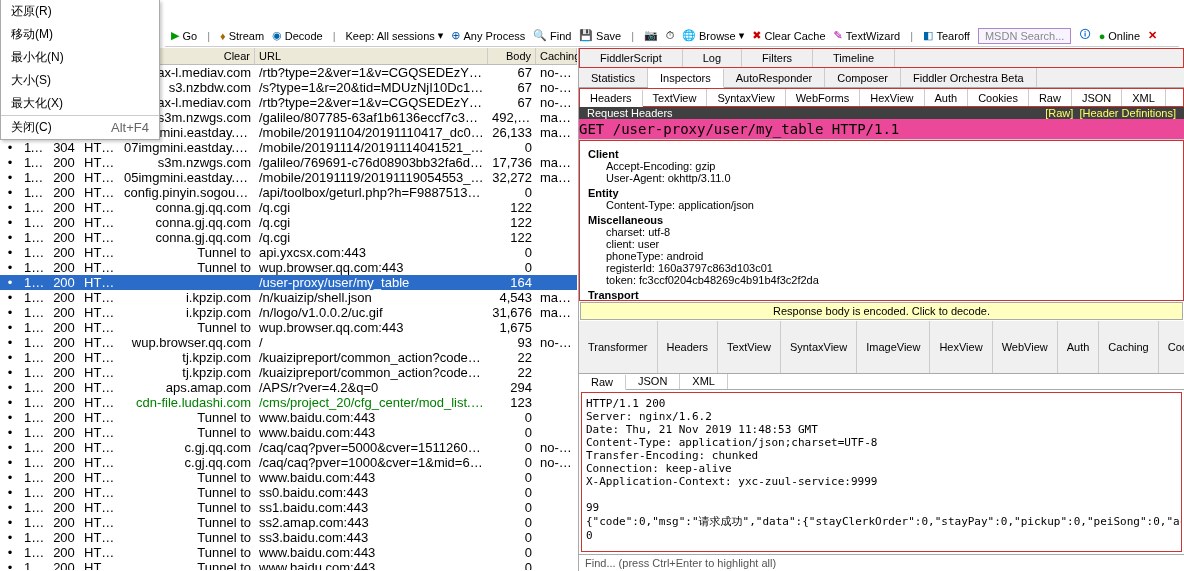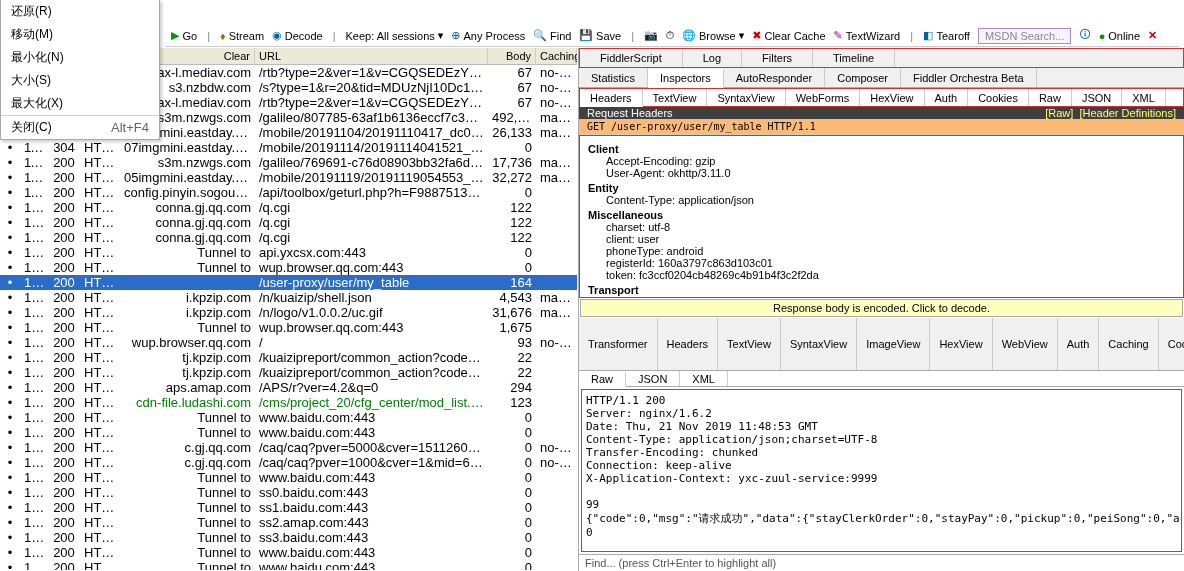--- a/index.html
+++ b/index.html
@@ -31,21 +31,21 @@
 .green { color:#008000; }
 .right { position:absolute; left:578px; right:0; top:48px; bottom:0; border-left:1px solid #aaa; display:flex; flex-direction:column; }
 .tabbar { display:flex; border-bottom:1px solid #aaa; background:#f0f0f0; font-size:11px; }
 .tab { padding:3px 12px; border-right:1px solid #ccc; cursor:pointer; display:flex; align-items:center; gap:4px; }
 .tab.act { background:#fff; border-bottom:1px solid #fff; position:relative; top:1px; }
 .tabbar.top1 .tab { padding:3px 20px; }
 .subtab { display:flex; background:#fff; border-bottom:1px solid #aaa; font-size:11px; }
 .subtab .tab { padding:2px 10px; }
 .reqhead { background:#404040; color:#fff; padding:0 8px; display:flex; font-size:11px;justify-content:space-between; }
 .reqhead a { color:#ff6; text-decoration:none; }
-.rawline { padding:2px 8px; border-bottom:1px solid #ccc; font-family:monospace; font-size:10px; background:#fdba74; }
+.rawline { padding:2px 0; border-bottom:1px solid #ccc; font-family:monospace; font-size:14px; background:#ec4899; }
 .hdrpanel { padding:4px 8px; font-size:11px; overflow:auto; flex:1; }
 .hdrpanel .sect { font-weight:bold; margin-top:3px; }
 .hdrpanel .hline { margin-left:18px; }
 .decode-bar { background:#ffffc0; border:1px solid #aaa; padding:2px; text-align:center; margin:1px; cursor:pointer; font-size:11px; }
 .resp-sub { display:flex; background:#f0f0f0; border-bottom:1px solid #aaa; font-size:11px; }
 .resp-sub .tab { padding:20px 9px; }
 .tinytabs { display:flex; border-bottom:1px solid #aaa; font-size:11px; }
 .tinytabs .tab { padding:1px 12px; }
 .respbody { flex:1; border:1px solid #c33; margin:2px; padding:4px; font-family:Consolas,monospace; font-size:11px; white-space:pre; overflow:hidden; color:#000; }
 .redb { border:1px solid #c33; }

